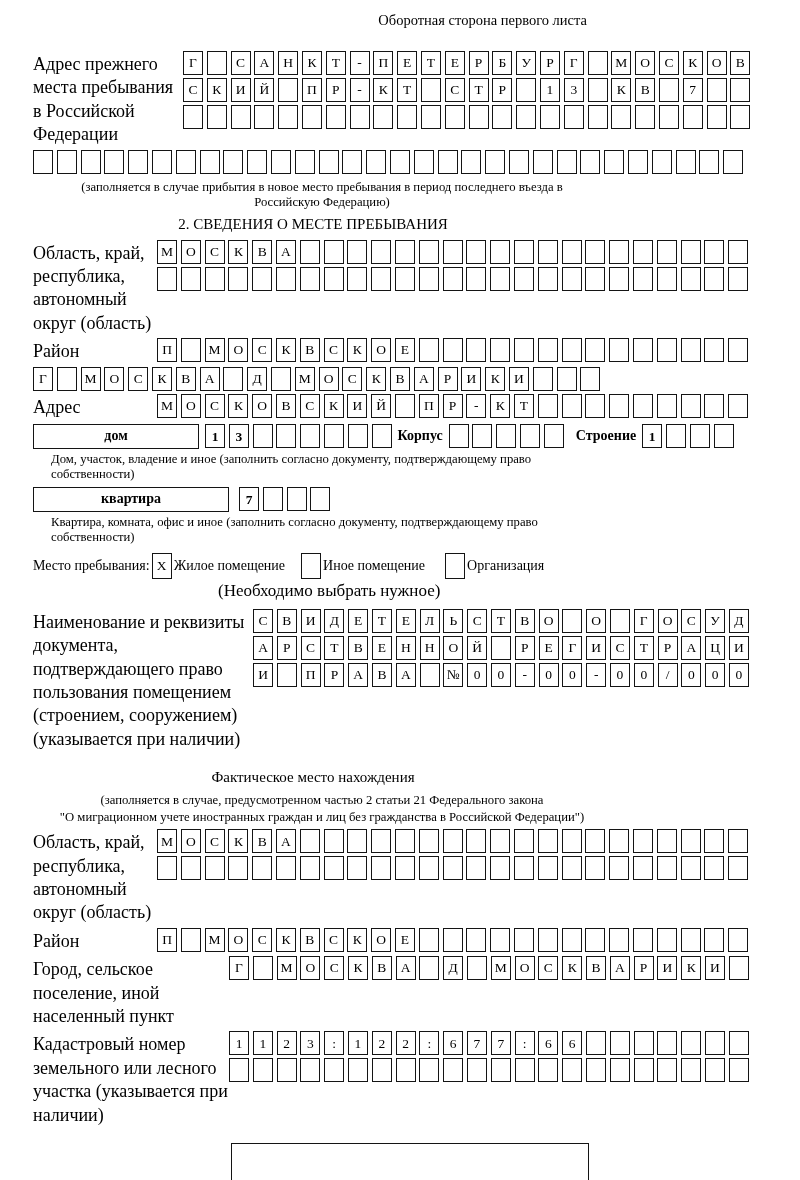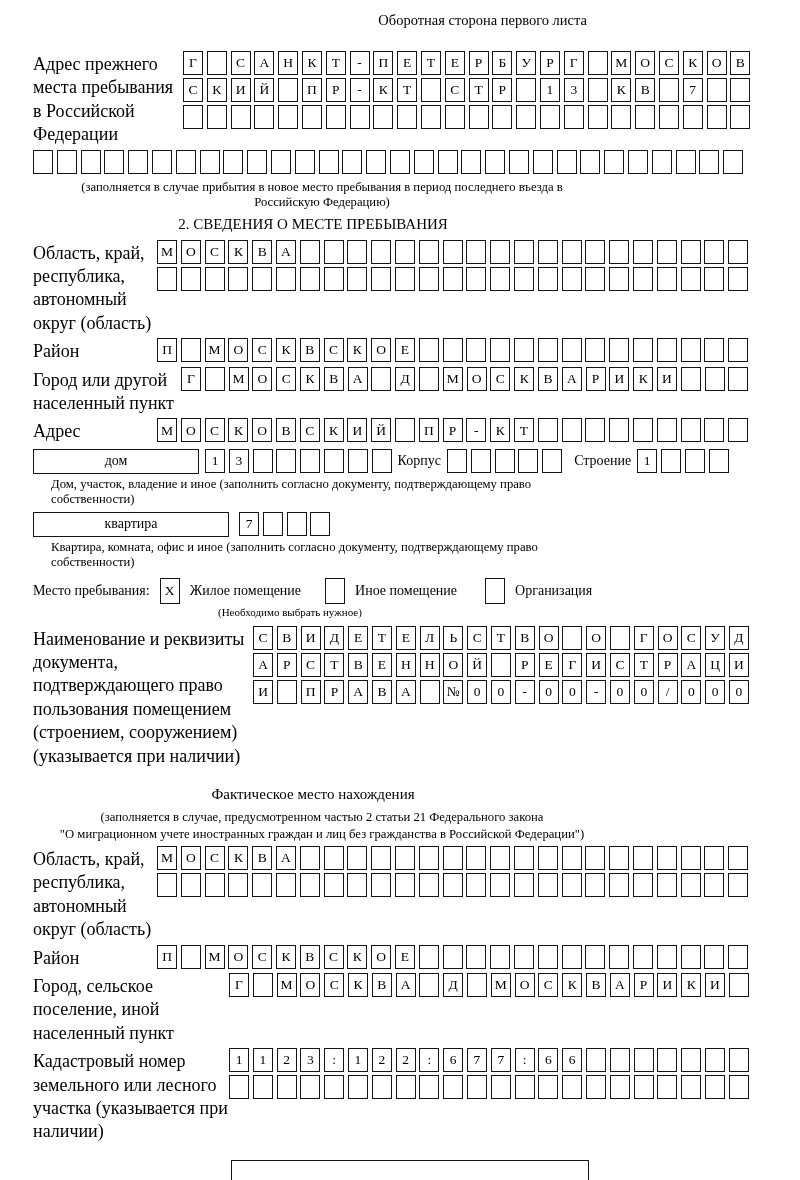--- a/index.html
+++ b/index.html
@@ -32,25 +32,25 @@
   .w220 { width: 220px; flex: none; }
 
   .caption { font-size: 12.7px; text-align: center; margin: 3px 0 4px 18px; }
   .heading { font-size: 15px; font-weight: normal; text-align: center; margin: 6px 0 7px 0; }
 
   .namedbox {
     border: 1.4px solid #141414; height: 25px;
     display: flex; align-items: center; justify-content: center;
     font-size: 14px; flex: none;
   }
-  .house-row { display: flex; align-items: center; margin: 5px 0 2px 0; }
+  .house-row { display: flex; align-items: center; margin: 5px 0 2px 0; font-weight: bold; }
   .inline-label { font-size: 14px; padding: 0 6px; }
 
-  .stay-row { display: flex; align-items: center; gap: 10px; margin: 8px 0 2px 0; font-size: 14px; }
-  .stay-note { font-size: 11px; margin: 1px 0 8px 185px; }
+  .stay-row { display: flex; align-items: center; gap: 2px; margin: 8px 0 2px 0; font-size: 14px; }
+  .stay-note { font-size: 17px; margin: 1px 0 8px 185px; }
 
   .stamp-wrap { width: 376px; margin-left: auto; margin-top: 16px; }
   .stamp-box { width: 358px; height: 172px; border: 1.7px solid #141414; margin-left: 14px; }
   .stamp-caption { font-size: 13px; text-align: center; line-height: 1.35; margin-top: 5px; }
 
   .mb6 { margin-bottom: 6px; }
 </style>
 </head>
 <body>
 
@@ -262,21 +262,20 @@
         <span class="cell"></span>
         <span class="cell"></span>
         <span class="cell"></span>
         <span class="cell"></span>
         <span class="cell"></span>
         <span class="cell"></span>
       </div>
   </div>
 
   <div class="fblock">
-    <div class="flabel w148">Город или другой населенный пункт</div>
     <div class="cells">
         <span class="cell">Г</span>
         <span class="cell"></span>
         <span class="cell">М</span>
         <span class="cell">О</span>
         <span class="cell">С</span>
         <span class="cell">К</span>
         <span class="cell">В</span>
         <span class="cell">А</span>
         <span class="cell"></span>

